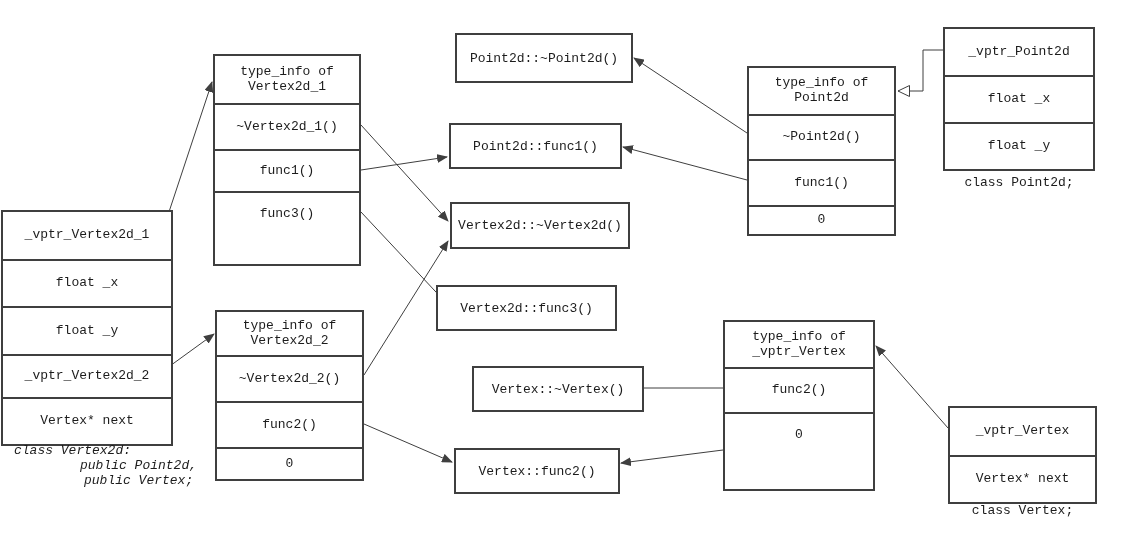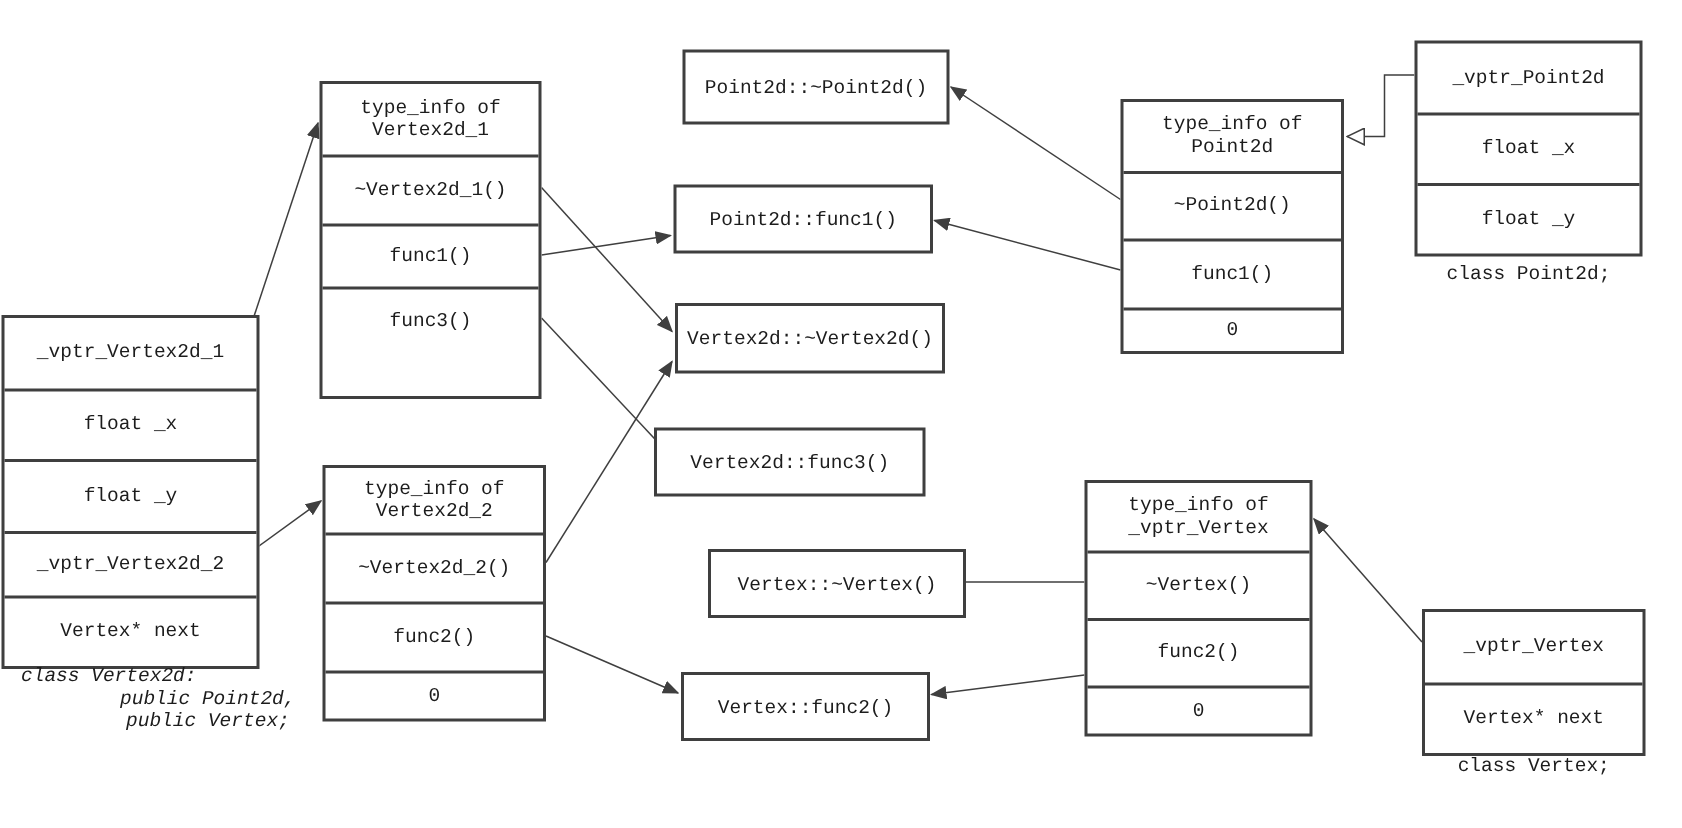--- a/index.html
+++ b/index.html
@@ -156,21 +156,20 @@
   <div class="tbox" id="obj-point2d">
     <div class="cell">_vptr_Point2d</div>
     <div class="cell">float _x</div>
     <div class="cell">float _y</div>
   </div>
   <div class="caption centered" id="cap-point2d">class Point2d;</div>
 
   <div class="tbox" id="vt-vertex">
     <div class="cell">type_info of
 _vptr_Vertex</div>
-    <div class="cell">~Vertex()</div>
     <div class="cell">func2()</div>
     <div class="cell">0</div>
   </div>
 
   <div class="tbox" id="obj-vertex">
     <div class="cell">_vptr_Vertex</div>
     <div class="cell">Vertex* next</div>
   </div>
   <div class="caption centered" id="cap-vertex">class Vertex;</div>
 

